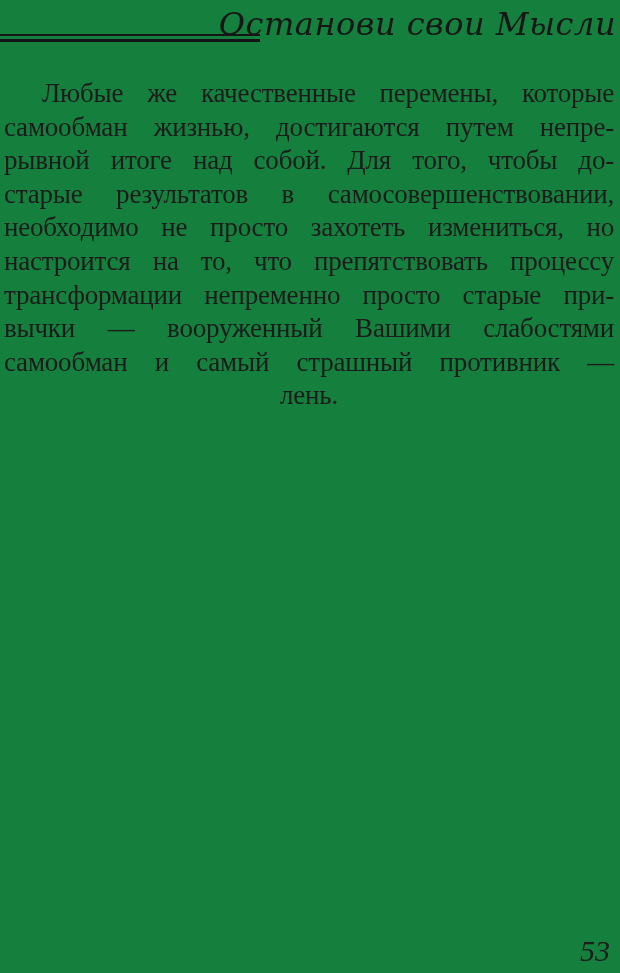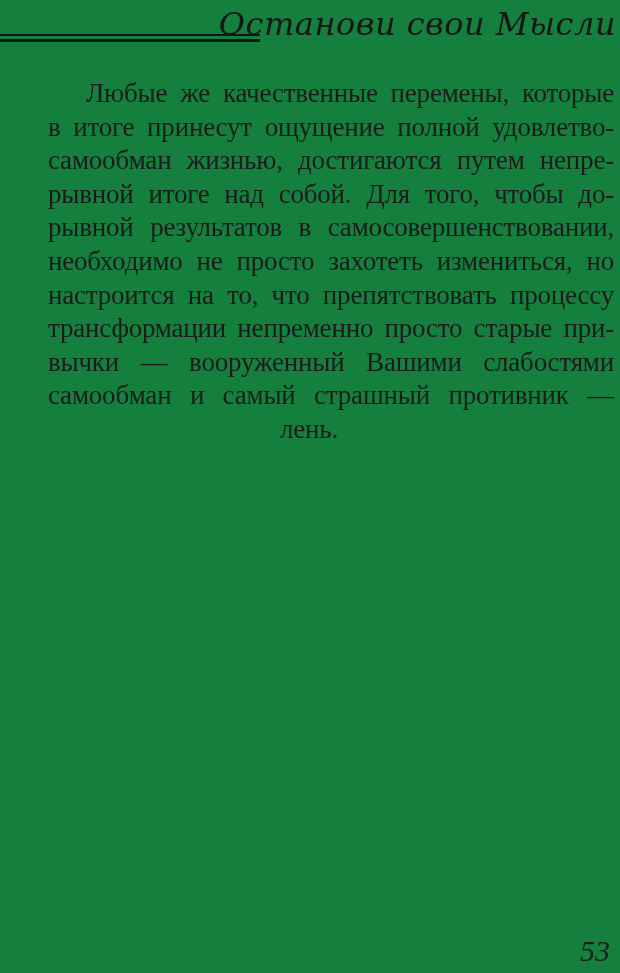--- a/index.html
+++ b/index.html
@@ -52,21 +52,20 @@
   .line {
     font-size: 27px;
     line-height: 33.6px;
     letter-spacing: -0.2px;
     color: #1b1b1b;
     white-space: normal;
   }
   .line.just {
     text-align: justify;
     text-align-last: justify;
-    margin-left: 44px;
   }
   .line.indent {
     text-indent: 38px;
   }
   .line.last {
     text-align: center;
   }
   
   .page-number {
     position: absolute;
@@ -83,24 +82,23 @@
 <body>
 
 <div class="page">
 
   <div class="header-rule"></div>
 
   <h1 class="header-title">Останови свои Мысли</h1>
 
   <div class="body-text">
     <div class="line just indent">Любые же качественные перемены, которые</div>
-    <div class="line just">в итоге принесут ощущение полной удовлетво-</div>
     <div class="line just">самообман жизнью, достигаются путем непре-</div>
     <div class="line just">рывной итоге над собой. Для того, чтобы до-</div>
-    <div class="line just">рывной результатов в самосовершенствовании,</div>
+    <div class="line just">старые результатов в самосовершенствовании,</div>
     <div class="line just">необходимо не просто захотеть измениться, но</div>
     <div class="line just">настроится на то, что препятствовать процессу</div>
     <div class="line just">трансформации непременно просто старые при-</div>
     <div class="line just">вычки — вооруженный Вашими слабостями</div>
     <div class="line just">самообман и самый страшный противник —</div>
     <div class="line last">лень.</div>
   </div>
 
   <div class="page-number">53</div>
 

